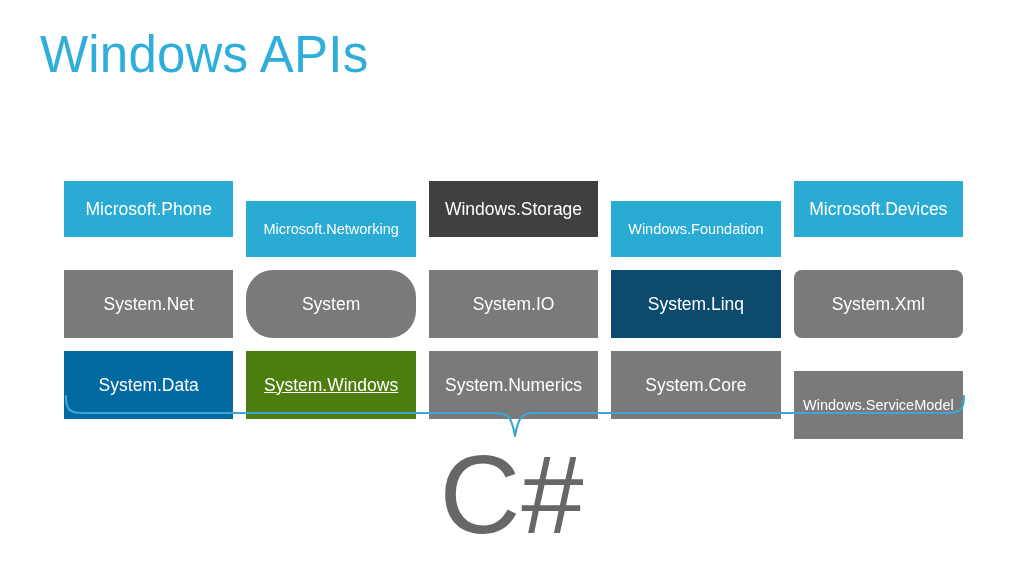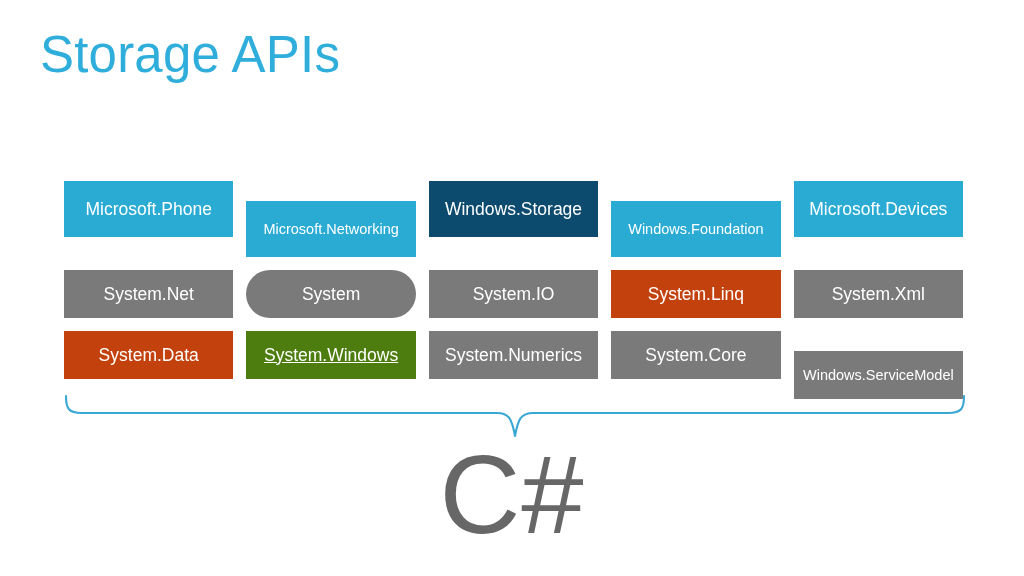--- a/index.html
+++ b/index.html
@@ -55,21 +55,21 @@
     align-items: center;
     justify-content: center;
     color: #ffffff;
     font-weight: 400;
     text-align: center;
     box-sizing: border-box;
     padding: 0 4px;
     white-space: nowrap;
   }
   .row-api .cell { height: 56px; background: #29ABD4; }
-  .row-sys .cell { height: 48px; background: #7A7A7A; }
+  .row-sys .cell { height: 68px; background: #7A7A7A; }
 
   .cell.sz-lg { font-size: 17.5px; }
   .cell.sz-sm { font-size: 14.5px; margin-top: 20px; }
 
   
   .brace-wrap {
     position: absolute;
     left: 60px;
     top: 394px;
     width: 910px;
@@ -89,39 +89,39 @@
     font-weight: 300;
     color: #676767;
     letter-spacing: 1px;
   }
 </style>
 </head>
 <body>
 
 <div class="slide">
 
-  <div class="slide-title">Storage APIs</div>
+  <div class="slide-title">Windows APIs</div>
 
   <div class="grid">
       <div class="grid-row row-api">
         <div class="cell sz-lg" style="background: rgb(41, 171, 212);">Microsoft.Phone</div>
         <div class="cell sz-sm" style="background: rgb(41, 171, 212);">Microsoft.Networking</div>
-        <div class="cell sz-lg" style="background: #0c4a6e;">Windows.Storage</div>
+        <div class="cell sz-lg" style="background: #404040;">Windows.Storage</div>
         <div class="cell sz-sm" style="background: rgb(41, 171, 212);">Windows.Foundation</div>
         <div class="cell sz-lg" style="background: rgb(41, 171, 212);">Microsoft.Devices</div>
       </div>
       <div class="grid-row row-sys">
         <div class="cell sz-lg" style="background: rgb(122, 122, 122);">System.Net</div>
         <div class="cell sz-lg" style="background: rgb(122, 122, 122); border-radius: 27px;">System</div>
         <div class="cell sz-lg" style="background: rgb(122, 122, 122);">System.IO</div>
-        <div class="cell sz-lg" style="background: #c2410c;">System.Linq</div>
-        <div class="cell sz-lg" style="background: rgb(122, 122, 122);">System.Xml</div>
+        <div class="cell sz-lg" style="background: #0c4a6e;">System.Linq</div>
+        <div class="cell sz-lg" style="background: rgb(122, 122, 122); border-radius: 8px;">System.Xml</div>
       </div>
       <div class="grid-row row-sys">
-        <div class="cell sz-lg" style="background: #c2410c; text-align: right;">System.Data</div>
+        <div class="cell sz-lg" style="background: #0369a1; text-align: right;">System.Data</div>
         <div class="cell sz-lg" style="background: #4d7c0f; text-decoration: underline;">System.Windows</div>
         <div class="cell sz-lg" style="background: rgb(122, 122, 122);">System.Numerics</div>
         <div class="cell sz-lg" style="background: rgb(122, 122, 122);">System.Core</div>
         <div class="cell sz-sm" style="background: rgb(122, 122, 122);">Windows.ServiceModel</div>
       </div>
     </div>
 
   <div class="brace-wrap">
     <svg width="910" height="44" viewBox="0 0 910 44" fill="none" xmlns="http://www.w3.org/2000/svg">
       <path d="M6 2

